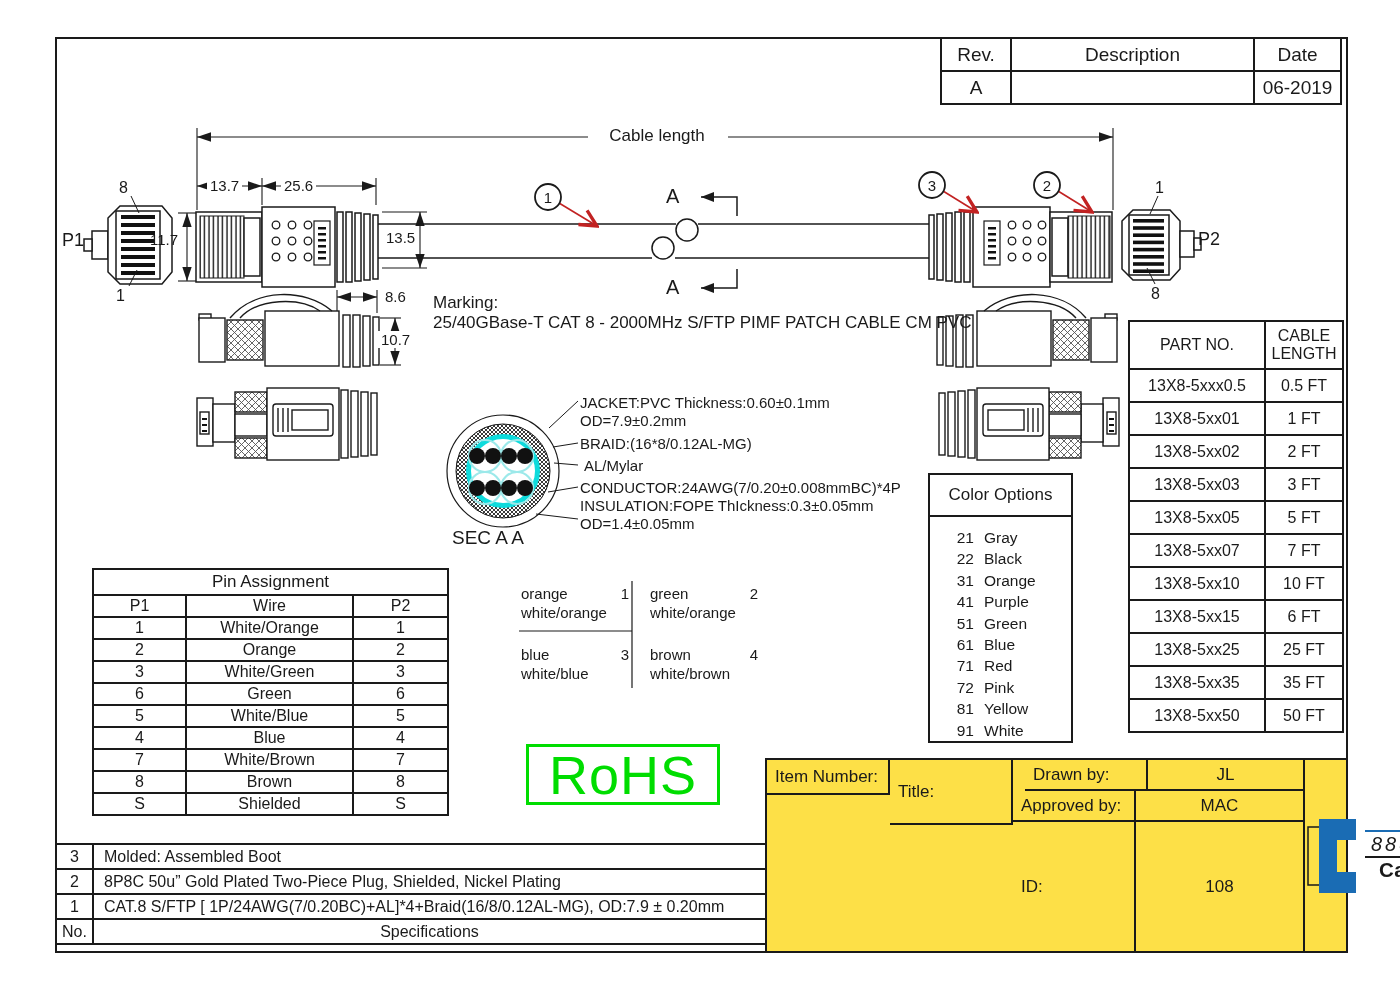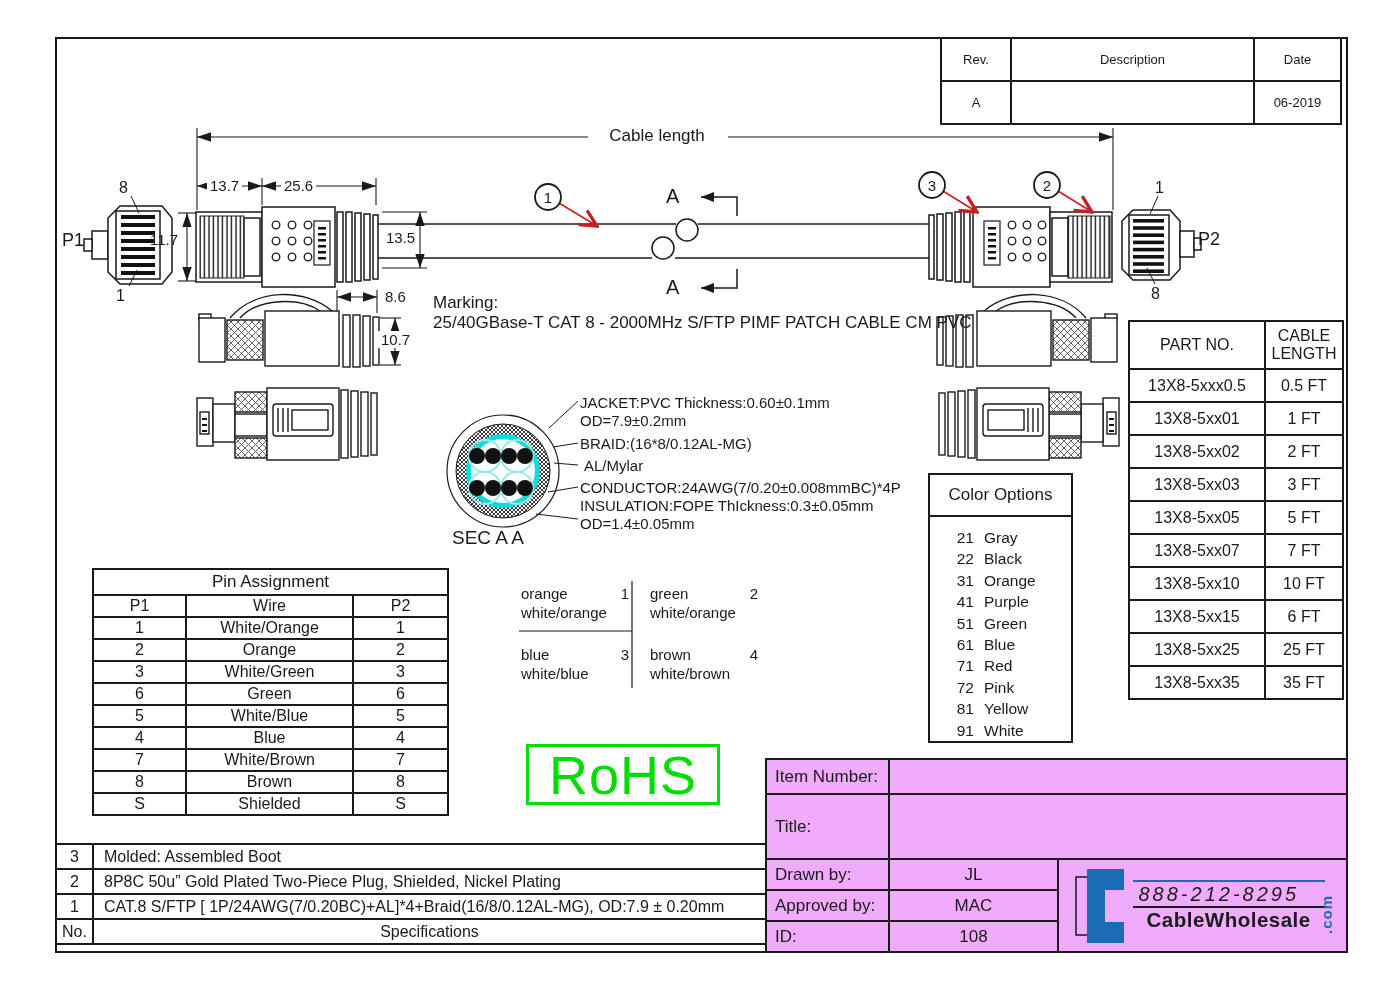--- a/index.html
+++ b/index.html
@@ -4,32 +4,32 @@
 <style>
   html,body{margin:0;padding:0;background:#fff;font-family:"Liberation Sans",sans-serif;color:#1a1a1a;}
   *{box-sizing:border-box;}
   #sheet{position:relative;width:1400px;height:989px;background:#fff;overflow:hidden;}
   #frame{position:absolute;left:55px;top:37px;width:1293px;height:916px;border:2px solid #1a1a1a;}
   .t{position:absolute;white-space:nowrap;line-height:1.15;}
   .wbg{background:#fff;padding:0 3px;}
   svg{position:absolute;left:0;top:0;}
   .tbl{border-collapse:collapse;position:absolute;background:#fff;}
   .tbl td{border:2px solid #1a1a1a;text-align:center;padding:0;font-size:16px;}
-  #rev-table td{font-size:13px;height:43px;text-align:center;}
+  #rev-table td{font-size:19px;height:33px;text-align:center;}
   #pin-table td{height:22px;}
   #pin-table .th{font-size:17px;height:26px;}
   #part-table td{height:33px;font-size:16px;}
   #part-table .hd{height:48px;font-size:16px;line-height:1.1;}
   #specs-table td{height:25px;font-size:16px;}
   #specs-table .lft{text-align:left;padding-left:10px;}
   .colopt{position:absolute;border:2px solid #1a1a1a;background:#fff;}
   .colopt .hdr{border-bottom:2px solid #1a1a1a;height:42px;display:flex;align-items:center;justify-content:center;font-size:17px;}
   .colopt .item{display:flex;font-size:15.5px;line-height:21.4px;padding-left:20px;}
   .colopt .code{width:24px;text-align:right;margin-right:10px;}
-  .tb{position:absolute;border:2px solid #1a1a1a;background:#f0abfc;display:flex;flex-direction:column;}
+  .tb{position:absolute;border:2px solid #1a1a1a;background:#fde047;display:flex;flex-direction:row;}
   .tb-row{display:flex;border-bottom:2px solid #1a1a1a;}
   .tb-row:last-child{border-bottom:none;}
   .tb-label{width:123px;border-right:2px solid #1a1a1a;display:flex;align-items:center;padding-left:8px;font-size:17px;}
   .tb-val{flex:1;display:flex;align-items:center;justify-content:center;font-size:17px;text-align:center;}
   .rohs-box{position:absolute;border:3px solid #00dd00;display:flex;align-items:center;justify-content:center;}
   .rohs-box span{color:#00dd00;font-size:54px;letter-spacing:1px;}
   .pairq{position:absolute;font-size:15px;line-height:19px;}
   .pairq .nrow{display:flex;width:108px;justify-content:space-between;}
   .balloon-num{position:absolute;width:26px;height:26px;display:flex;align-items:center;justify-content:center;font-size:15px;}
   .dim{font-size:15px;}
@@ -535,33 +535,37 @@
           <td>6 FT</td>
         </tr>
     <tr>
           <td>13X8-5xx25</td>
           <td>25 FT</td>
         </tr>
     <tr>
           <td>13X8-5xx35</td>
           <td>35 FT</td>
         </tr>
+    <tr>
+          <td>13X8-5xx50</td>
+          <td>50 FT</td>
+        </tr>
   </tbody>
     </table>
 
   <div class="tb" style="left:765px;top:758px;width:583px;height:195px;">
     <div class="tb-row" style="height:35px;">
       <div class="tb-label">Item Number:</div>
     </div>
     <div class="tb-row" style="height:65px;">
       <div class="tb-label">Title:</div>
     </div>
     <div style="display:flex;flex:1;">
       <div style="width:292px;display:flex;flex-direction:column;border-right:2px solid #1a1a1a;">
-        <div class="tb-row" style="height:31px;">
+        <div class="tb-row" style="height:31px;margin-left:12px;">
           <div class="tb-label">Drawn by:</div>
           <div class="tb-val">JL</div>
         </div>
         <div class="tb-row" style="height:31px;">
           <div class="tb-label">Approved by:</div>
           <div class="tb-val">MAC</div>
         </div>
         <div class="tb-row" style="flex:1;border-bottom:none;">
           <div class="tb-label">ID:</div>
           <div class="tb-val">108</div>

